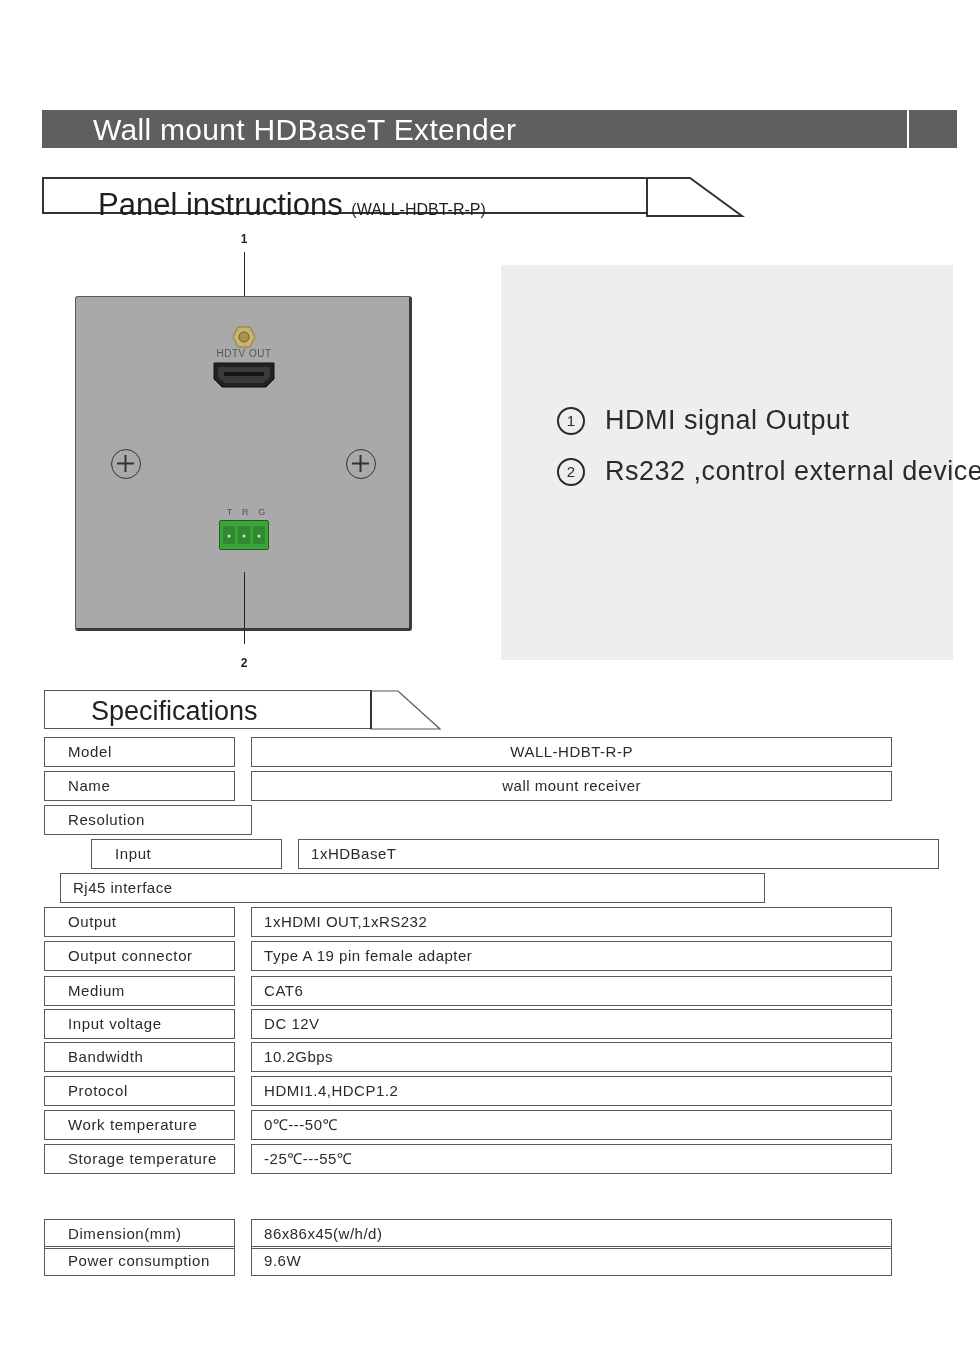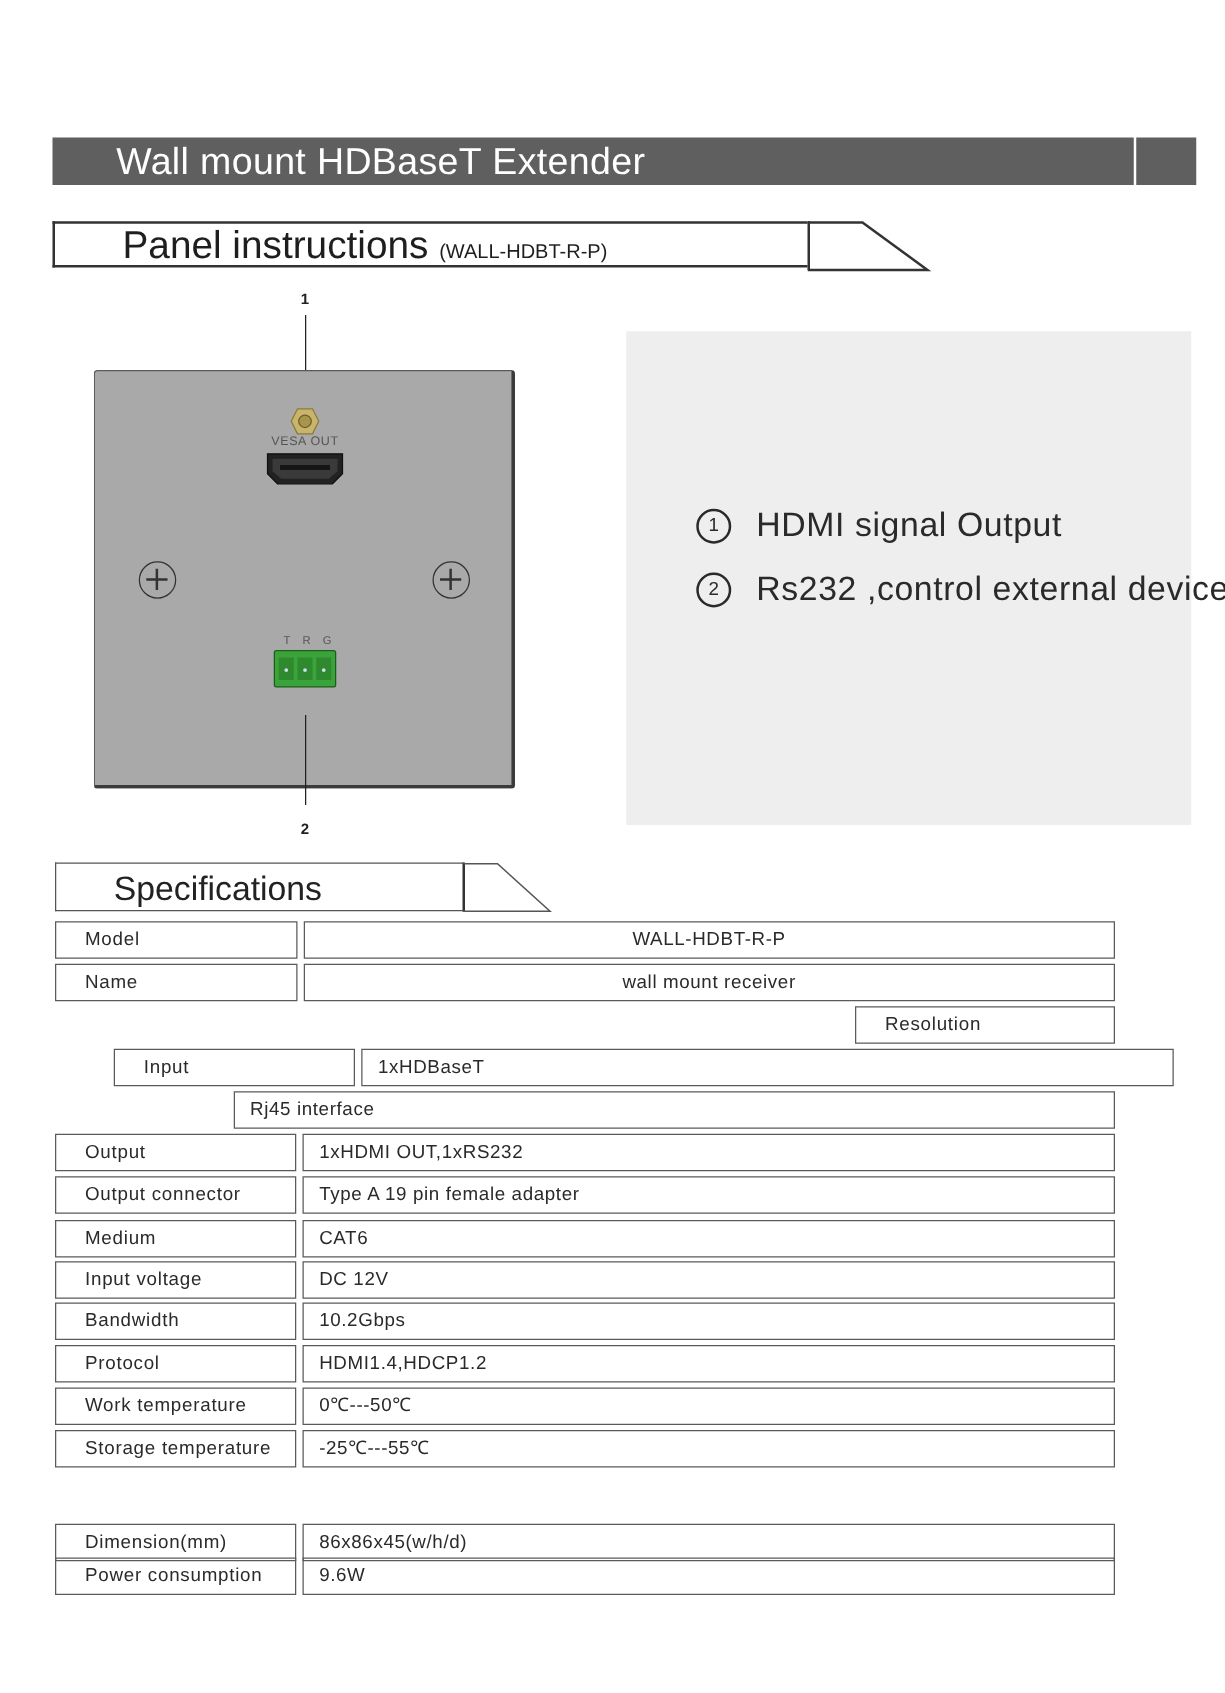--- a/index.html
+++ b/index.html
@@ -11,21 +11,21 @@
 
   
   .title-bar { left: 42px; top: 110px; width: 865px; height: 38px; background: #5f5f5f; }
   .title-bar-end { left: 909px; top: 110px; width: 48px; height: 38px; background: #5f5f5f; }
   .title-text { left: 93px; top: 110px; height: 38px; line-height: 40px; font-size: 30px; color: #ffffff; letter-spacing: 0.3px; white-space: nowrap; }
 
   
   .sec1-box { left: 42px; top: 177px; width: 604px; height: 37px; border: 2px solid #333; border-right: none; box-sizing: border-box; border-bottom: 2px solid #333; }
   .sec1-divider { left: 646px; top: 177px; width: 2px; height: 39px; background: #333; }
   .sec1-tail { left: 646px; top: 176px; width: 100px; height: 42px; }
-  .sec1-title { left: 98px; top: 180px; font-size: 31px; color: #1e1e1e; white-space: nowrap; line-height: 32px; }
+  .sec1-title { left: 98px; top: 180px; font-size: 31px; color: #1e1e1e; white-space: nowrap; line-height: 49px; }
   .sec1-title small { font-size: 16px; }
 
   
   .callout-num { font-size: 12px; font-weight: bold; color: #222; width: 20px; text-align: center; }
   .callout-line { width: 1px; background: #222; }
   .panel { left: 75px; top: 296px; width: 337px; height: 335px; background: #a9a9a9; border: 1px solid #5a5a5a; border-right: 3px solid #3b3b3b; border-bottom: 3px solid #3b3b3b; box-sizing: border-box; border-radius: 3px; }
   .hdmi-label { left: 213px; top: 348px; width: 62px; text-align: center; font-size: 10px; color: #555; letter-spacing: 0.5px; }
   .screw { width: 30px; height: 30px; border: 1.5px solid #333; border-radius: 50%; box-sizing: border-box; }
   .trg-label { left: 222px; top: 507px; width: 48px; font-size: 9px; color: #555; display: flex; justify-content: space-around; }
   .term-block { left: 219px; top: 520px; width: 50px; height: 30px; background: #3aa33a; border: 1px solid #1d5e1d; border-radius: 2px; box-sizing: border-box; }
@@ -36,23 +36,23 @@
   .legend-num { width: 28px; height: 28px; border: 2px solid #2a2a2a; border-radius: 50%; box-sizing: border-box; display: flex; align-items: center; justify-content: center; font-size: 15px; color: #2a2a2a; margin-right: 20px; }
   .legend-text { font-size: 27px; color: #2a2a2a; letter-spacing: 0.5px; }
 
   
   .sec2-box { left: 44px; top: 690px; width: 327px; height: 39px; border: 1.5px solid #555; border-right: none; box-sizing: border-box; }
   .sec2-divider { left: 370px; top: 690px; width: 2px; height: 39px; background: #333; }
   .sec2-tail { left: 370px; top: 689px; width: 75px; height: 42px; }
   .sec2-title { left: 91px; top: 694px; font-size: 27px; color: #222; line-height: 34px; white-space: nowrap; }
 
   
-  .spec-row { left: 44px; width: 848px; height: 30px; display: flex; justify-content: flex-end; }
+  .spec-row { left: 44px; width: 848px; height: 30px; display: flex; }
   .spec-label { width: 208px; height: 30px; border: 1.5px solid #5a5a5a; box-sizing: border-box; font-size: 15px; letter-spacing: 0.6px; padding-left: 23px; line-height: 27px; color: #2a2a2a; white-space: nowrap; }
-  .spec-value { margin-left: 5px; width: 705px; height: 30px; border: 1.5px solid #5a5a5a; box-sizing: border-box; font-size: 15px; letter-spacing: 0.5px; padding-left: 12px; line-height: 27px; color: #2a2a2a; white-space: nowrap; overflow: hidden; }
+  .spec-value { margin-left: 16px; width: 705px; height: 30px; border: 1.5px solid #5a5a5a; box-sizing: border-box; font-size: 15px; letter-spacing: 0.5px; padding-left: 12px; line-height: 27px; color: #2a2a2a; white-space: nowrap; overflow: hidden; }
   .spec-value.center { text-align: center; padding-left: 0; }
 </style>
 </head>
 <body>
 
 <div class="abs title-bar"></div>
 <div class="abs title-bar-end"></div>
 <div class="abs title-text">Wall mount HDBaseT Extender</div>
 
 <div class="abs sec1-box"></div>
@@ -68,21 +68,21 @@
 <div class="abs callout-num" style="left:234px; top:232px;">1</div>
 <div class="abs callout-line" style="left:244px; top:252px; height:78px;"></div>
 
 <div class="abs panel"></div>
 
 <svg class="abs" style="left:232px; top:326px;" width="24" height="22" viewBox="0 0 24 22">
   <polygon points="6,1 18,1 23,11 18,21 6,21 1,11" fill="#c8b46a" stroke="#8a7a3a" stroke-width="1"></polygon>
   <circle cx="12" cy="11" r="5" fill="#a8944a" stroke="#6d5f2a" stroke-width="1"></circle>
 </svg>
 
-<div class="abs hdmi-label">VESA OUT</div>
+<div class="abs hdmi-label">HDTV OUT</div>
 
 <svg class="abs" style="left:212px; top:361px;" width="64" height="28" viewBox="0 0 64 28">
   <path d="M2,2 H62 V18 L54,26 H10 L2,18 Z" fill="#222" stroke="#111" stroke-width="1"></path>
   <path d="M6,6 H58 V16 L51,22 H13 L6,16 Z" fill="#3a3a3a"></path>
   <rect x="12" y="11" width="40" height="4" fill="#151515"></rect>
 </svg>
 
 <div class="abs screw" style="left:111px; top:449px;">
   <svg width="27" height="27" viewBox="0 0 27 27">
       <line x1="13.5" y1="5" x2="13.5" y2="22" stroke="#333" stroke-width="2"></line>

